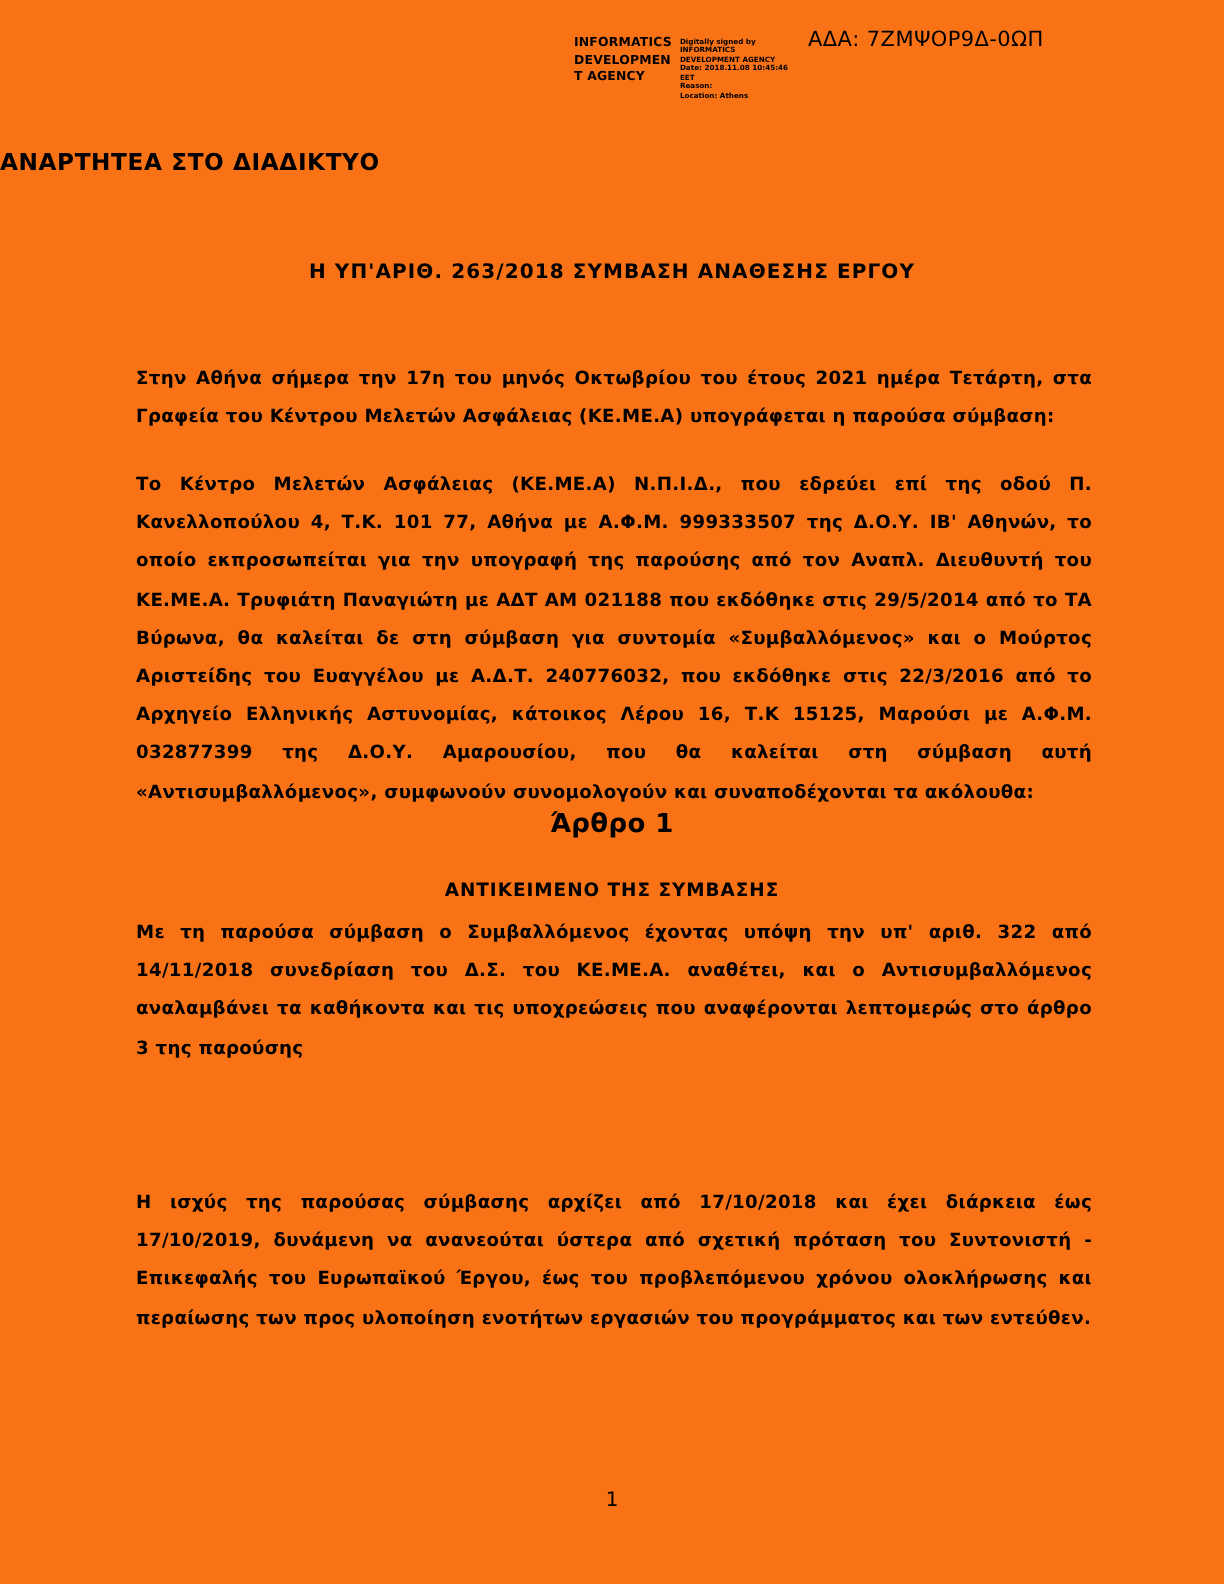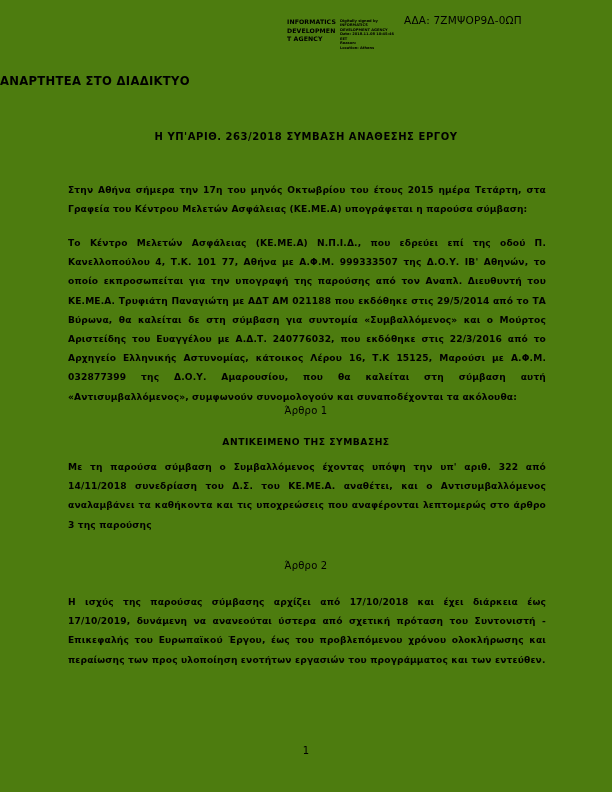--- a/index.html
+++ b/index.html
@@ -12,21 +12,21 @@
     height: 792px;
     position: relative;
     font-family: "Liberation Sans", sans-serif;
     color: #000000;
     overflow: hidden;
   }
 
   .page {
     position: absolute;
     inset: 0;
-    background: #4d7c0f;
+    background: #f97316;
   }
 
   
   .top-band {
     position: absolute;
     top: 14px;
     left: 0;
     right: 0;
     height: 52px;
   }
@@ -119,22 +119,22 @@
   
   .article-head {
     position: absolute;
     left: 0;
     right: 0;
     text-align: center;
     font-family: "DejaVu Sans", sans-serif;
   }
 
   .article-num {
-    font-size: 10px;
-    font-weight: 400;
+    font-size: 13px;
+    font-weight: 700;
     letter-spacing: 0.2px;
   }
 
   .article-sub {
     font-size: 9.2px;
     font-weight: 600;
     letter-spacing: 0.5px;
     margin-top: 20px;
   }
 
@@ -176,30 +176,29 @@
       </div>
     </div>
 
     <div class="ada-code">ΑΔΑ: 7ΖΜΨΟΡ9Δ-0ΩΠ</div>
   </div>
 
   <div class="publish-notice">ΑΝΑΡΤΗΤΕΑ ΣΤΟ ΔΙΑΔΙΚΤΥΟ</div>
 
   <div class="doc-title">Η ΥΠ'ΑΡΙΘ. 263/2018 ΣΥΜΒΑΣΗ ΑΝΑΘΕΣΗΣ ΕΡΓΟΥ</div>
 
-  <div class="block p1 block-last-flush">Στην Αθήνα σήμερα την 17η του μηνός Οκτωβρίου του έτους 2015 ημέρα Τετάρτη, στα Γραφεία του Κέντρου Μελετών Ασφάλειας (ΚΕ.ΜΕ.Α) υπογράφεται η παρούσα σύμβαση:</div>
+  <div class="block p1 block-last-flush">Στην Αθήνα σήμερα την 17η του μηνός Οκτωβρίου του έτους 2021 ημέρα Τετάρτη, στα Γραφεία του Κέντρου Μελετών Ασφάλειας (ΚΕ.ΜΕ.Α) υπογράφεται η παρούσα σύμβαση:</div>
 
   <div class="block p2 block-last-flush">Το Κέντρο Μελετών Ασφάλειας (ΚΕ.ΜΕ.Α) Ν.Π.Ι.Δ., που εδρεύει επί της οδού Π. Κανελλοπούλου 4, Τ.Κ. 101 77, Αθήνα με Α.Φ.Μ. 999333507 της Δ.Ο.Υ. ΙΒ' Αθηνών, το οποίο εκπροσωπείται για την υπογραφή της παρούσης από τον Αναπλ. Διευθυντή του ΚΕ.ΜΕ.Α. Τρυφιάτη Παναγιώτη με ΑΔΤ ΑΜ 021188 που εκδόθηκε στις 29/5/2014 από το ΤΑ Βύρωνα, θα καλείται δε στη σύμβαση για συντομία «Συμβαλλόμενος» και ο Μούρτος Αριστείδης του Ευαγγέλου με Α.Δ.Τ. 240776032, που εκδόθηκε στις 22/3/2016 από το Αρχηγείο Ελληνικής Αστυνομίας, κάτοικος Λέρου 16, Τ.Κ 15125, Μαρούσι με Α.Φ.Μ. 032877399 της Δ.Ο.Υ. Αμαρουσίου, που θα καλείται στη σύμβαση αυτή «Αντισυμβαλλόμενος», συμφωνούν συνομολογούν και συναποδέχονται τα ακόλουθα:</div>
 
   <div class="article-head art1-head">
     <div class="article-num">Άρθρο 1</div>
     <div class="article-sub">ΑΝΤΙΚΕΙΜΕΝΟ ΤΗΣ ΣΥΜΒΑΣΗΣ</div>
   </div>
   <div class="block art1-body block-last-flush">Με τη παρούσα σύμβαση ο Συμβαλλόμενος έχοντας υπόψη την υπ' αριθ. 322 από 14/11/2018 συνεδρίαση του Δ.Σ. του ΚΕ.ΜΕ.Α. αναθέτει, και ο Αντισυμβαλλόμενος αναλαμβάνει τα καθήκοντα και τις υποχρεώσεις που αναφέρονται λεπτομερώς στο άρθρο 3 της παρούσης</div>
 
   <div class="article-head art2-head">
-    <div class="article-num">Άρθρο 2</div>
   </div>
   <div class="block art2-body block-last-flush">Η ισχύς της παρούσας σύμβασης αρχίζει από 17/10/2018 και έχει διάρκεια έως 17/10/2019, δυνάμενη να ανανεούται ύστερα από σχετική πρόταση του Συντονιστή - Επικεφαλής του Ευρωπαϊκού Έργου, έως του προβλεπόμενου χρόνου ολοκλήρωσης και περαίωσης των προς υλοποίηση ενοτήτων εργασιών του προγράμματος και των εντεύθεν.</div>
 
   <div class="page-number">1</div>
 
 </div>
 
 </body></html>

